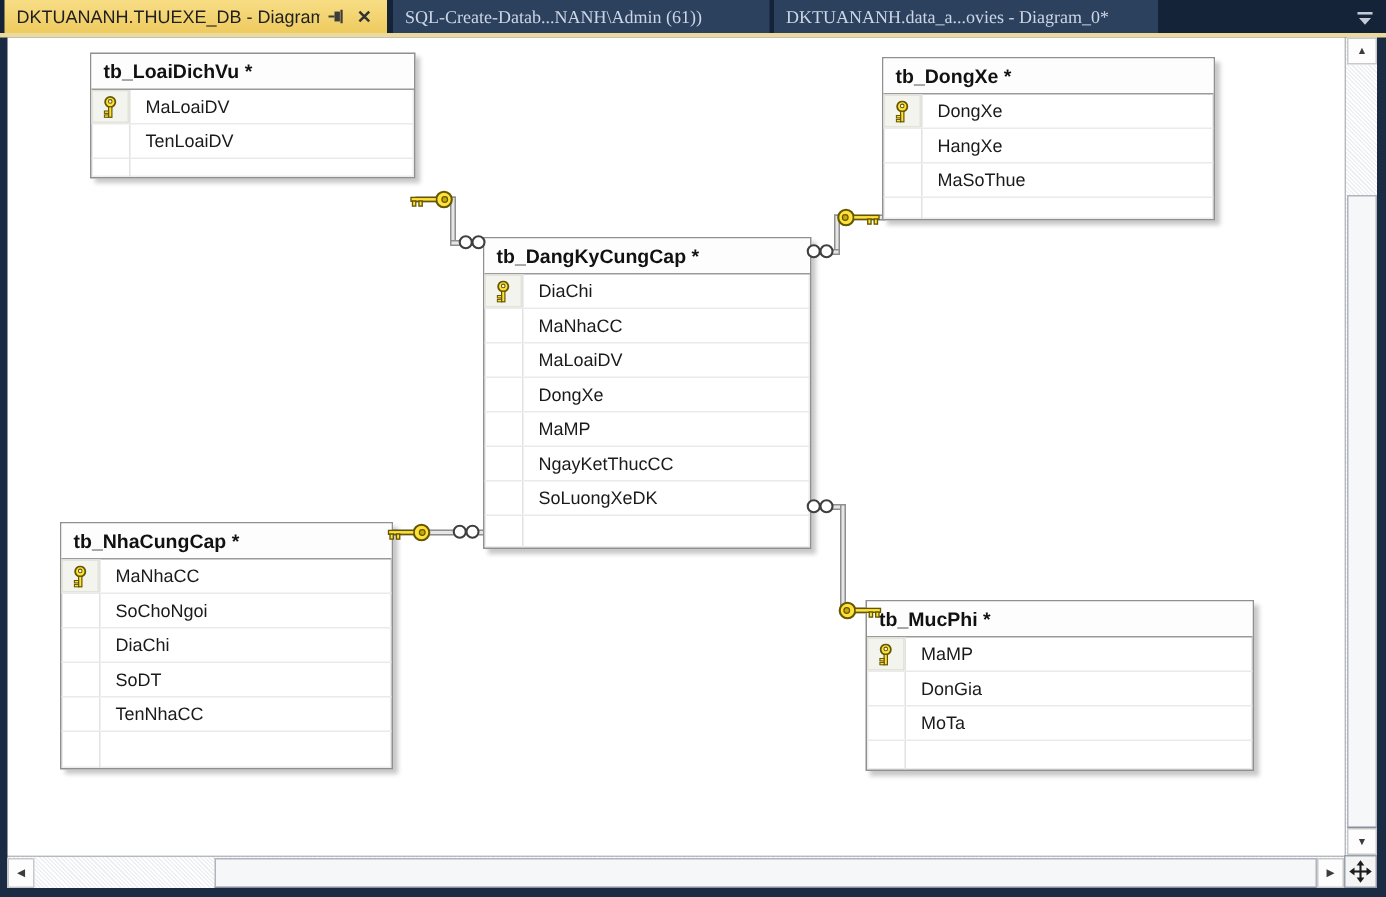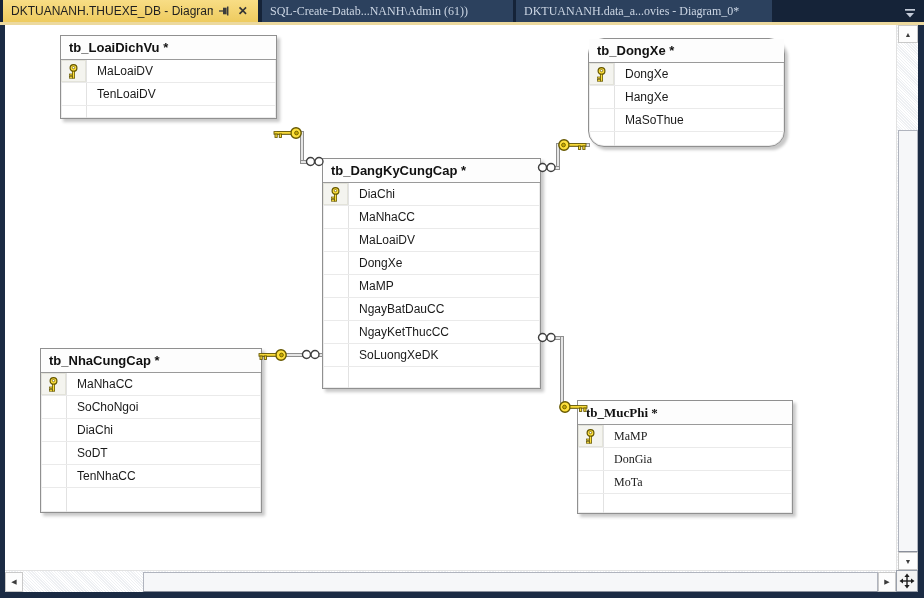--- a/index.html
+++ b/index.html
@@ -187,21 +187,21 @@
       </div>
       <div class="tbl-row">
         <span class="icon-cell"></span>
         <span class="row-label">TenLoaiDV</span>
       </div>
       <div class="tbl-footer" style="height:12px;">
         <span class="icon-cell"></span>
       </div>
     </div>
 
-    <div class="tbl" style="left:583px; top:13px; width:197px;border-radius:16px;">
+    <div class="tbl" style="left:583px; top:13px; width:222px;">
       <div class="tbl-title">tb_DongXe *</div>
       <div class="tbl-row">
         <span class="icon-cell pk">
           <svg width="11" height="15" viewBox="0 0 11 15">
               <circle cx="5.5" cy="4" r="3.4" fill="#ffe13d" stroke="#655700" stroke-width="1.2"></circle>
               <circle cx="5.5" cy="3.6" r="1.2" fill="#fff" stroke="#655700" stroke-width="0.7"></circle>
               <rect x="4.4" y="7.2" width="2.2" height="7" fill="#ffe13d" stroke="#655700" stroke-width="0.8"></rect>
               <rect x="1.6" y="10" width="2.8" height="1.6" fill="#ffe13d" stroke="#655700" stroke-width="0.7"></rect>
               <rect x="1.6" y="12.6" width="2.8" height="1.6" fill="#ffe13d" stroke="#655700" stroke-width="0.7"></rect>
             </svg>
@@ -246,24 +246,20 @@
       <div class="tbl-row">
         <span class="icon-cell"></span>
         <span class="row-label">DongXe</span>
       </div>
       <div class="tbl-row">
         <span class="icon-cell"></span>
         <span class="row-label">MaMP</span>
       </div>
       <div class="tbl-row">
         <span class="icon-cell"></span>
-        <span class="row-label">NgayBatDauCC</span>
-      </div>
-      <div class="tbl-row">
-        <span class="icon-cell"></span>
         <span class="row-label">NgayKetThucCC</span>
       </div>
       <div class="tbl-row">
         <span class="icon-cell"></span>
         <span class="row-label">SoLuongXeDK</span>
       </div>
       <div class="tbl-footer" style="height:21px;">
         <span class="icon-cell"></span>
       </div>
     </div>
@@ -296,21 +292,21 @@
       </div>
       <div class="tbl-row">
         <span class="icon-cell"></span>
         <span class="row-label">TenNhaCC</span>
       </div>
       <div class="tbl-footer" style="height:24px;">
         <span class="icon-cell"></span>
       </div>
     </div>
 
-    <div class="tbl" style="left:572px; top:375px; width:216px;font-family:Liberation Serif, serif;">
+    <div class="tbl" style="left:572px; top:375px; width:259px;">
       <div class="tbl-title">tb_MucPhi *</div>
       <div class="tbl-row">
         <span class="icon-cell pk">
           <svg width="11" height="15" viewBox="0 0 11 15">
               <circle cx="5.5" cy="4" r="3.4" fill="#ffe13d" stroke="#655700" stroke-width="1.2"></circle>
               <circle cx="5.5" cy="3.6" r="1.2" fill="#fff" stroke="#655700" stroke-width="0.7"></circle>
               <rect x="4.4" y="7.2" width="2.2" height="7" fill="#ffe13d" stroke="#655700" stroke-width="0.8"></rect>
               <rect x="1.6" y="10" width="2.8" height="1.6" fill="#ffe13d" stroke="#655700" stroke-width="0.7"></rect>
               <rect x="1.6" y="12.6" width="2.8" height="1.6" fill="#ffe13d" stroke="#655700" stroke-width="0.7"></rect>
             </svg>

